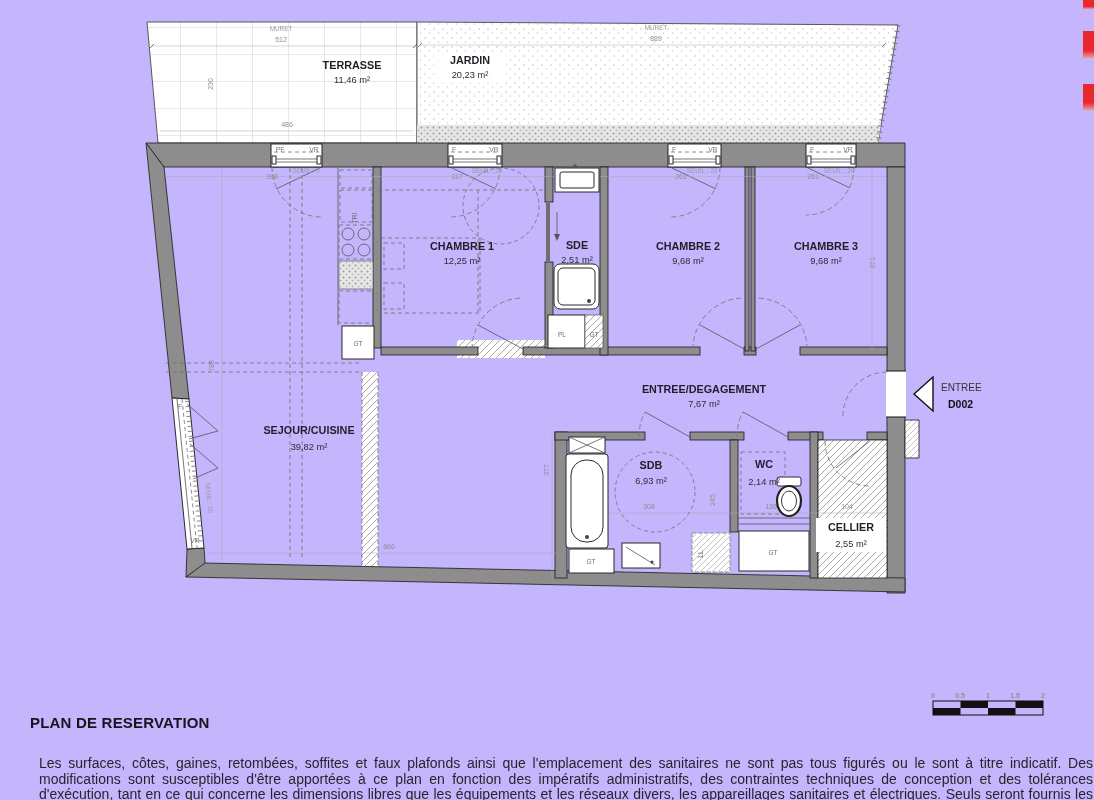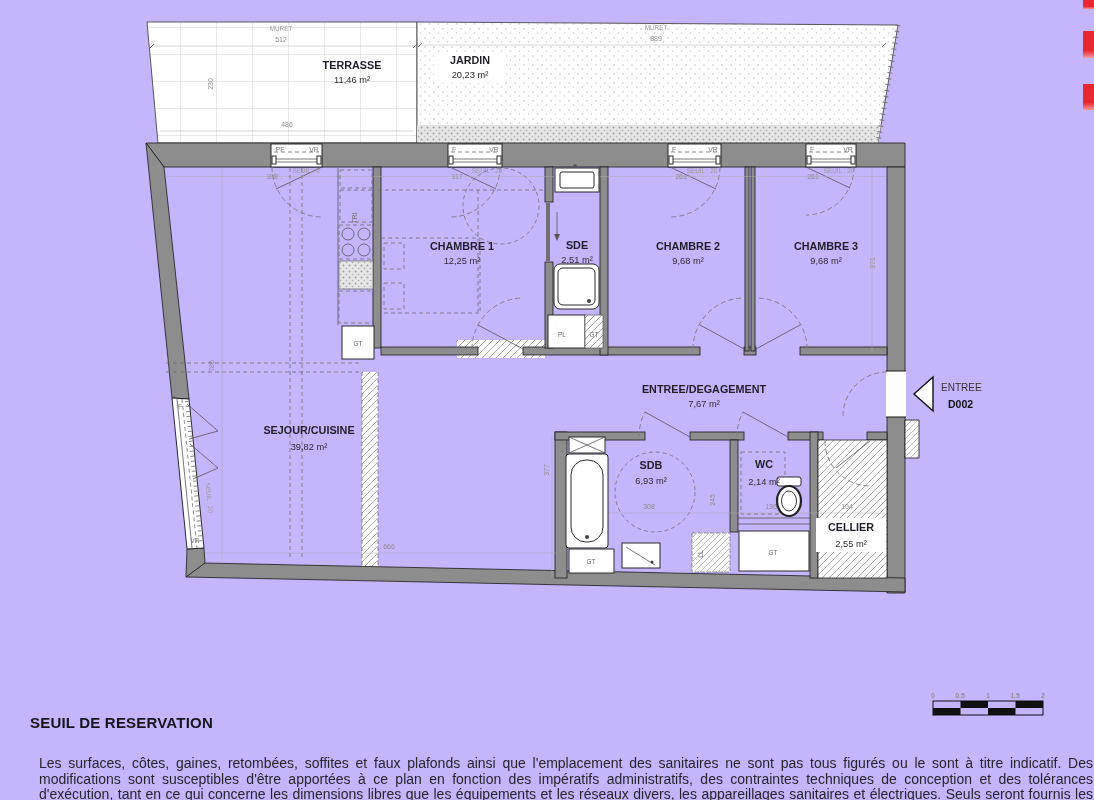--- a/index.html
+++ b/index.html
@@ -377,15 +377,15 @@
       <text class="dim" x="1015" y="698" font-size="9.5" font-weight="bold" fill="#111">1.5</text>
       <text class="dim" x="1043" y="698" font-size="9.5" font-weight="bold" fill="#111">2</text>
       <rect x="960.5" y="701" width="27.5" height="7" fill="#111"></rect>
       <rect x="1015.5" y="701" width="27.5" height="7" fill="#111"></rect>
       <rect x="933" y="708" width="27.5" height="7" fill="#111"></rect>
       <rect x="988" y="708" width="27.5" height="7" fill="#111"></rect>
       <rect x="933" y="701" width="110" height="14" fill="none" stroke="#111" stroke-width="1"></rect>
     </g>
   </svg>
 
-  <div id="title">SEUIL DE RESERVATION</div>
+  <div id="title">PLAN DE RESERVATION</div>
   <p id="legal">Les surfaces, côtes, gaines, retombées, soffites et faux plafonds ainsi que l'emplacement des sanitaires ne sont pas tous figurés ou le sont à titre indicatif. Des modifications sont susceptibles d'être apportées à ce plan en fonction des impératifs administratifs, des contraintes techniques de conception et des tolérances d'exécution, tant en ce qui concerne les dimensions libres que les équipements et les réseaux divers, les appareillages sanitaires et électriques. Seuls seront fournis les équipements figurant sur le descriptif en annexe de l'acte de vente.</p>
 </div>
 
 </body></html>

